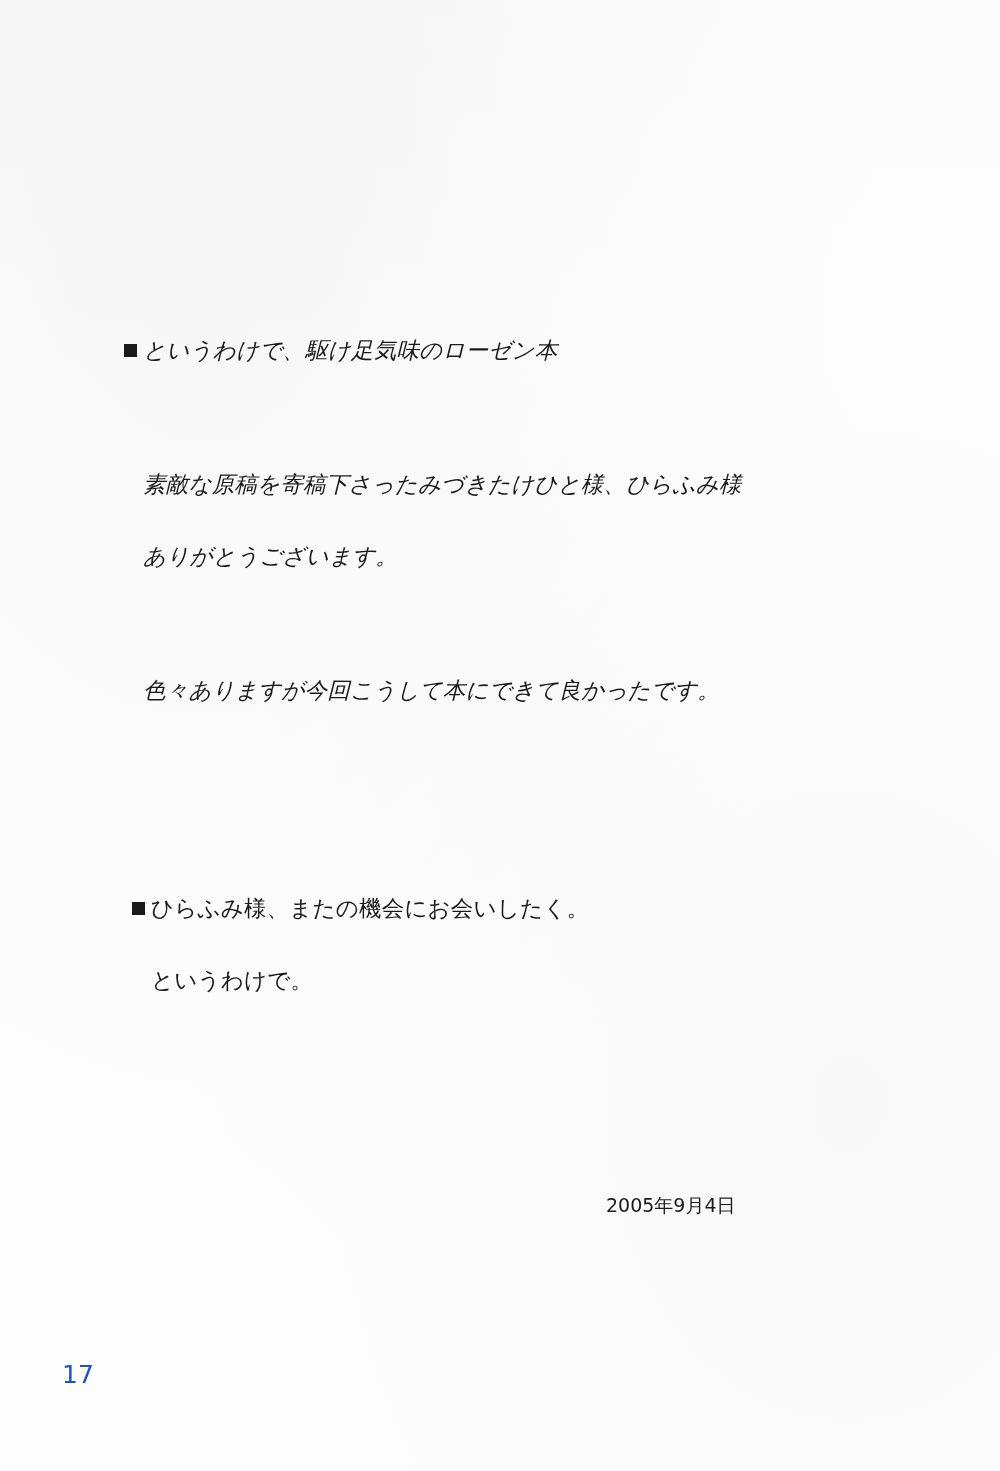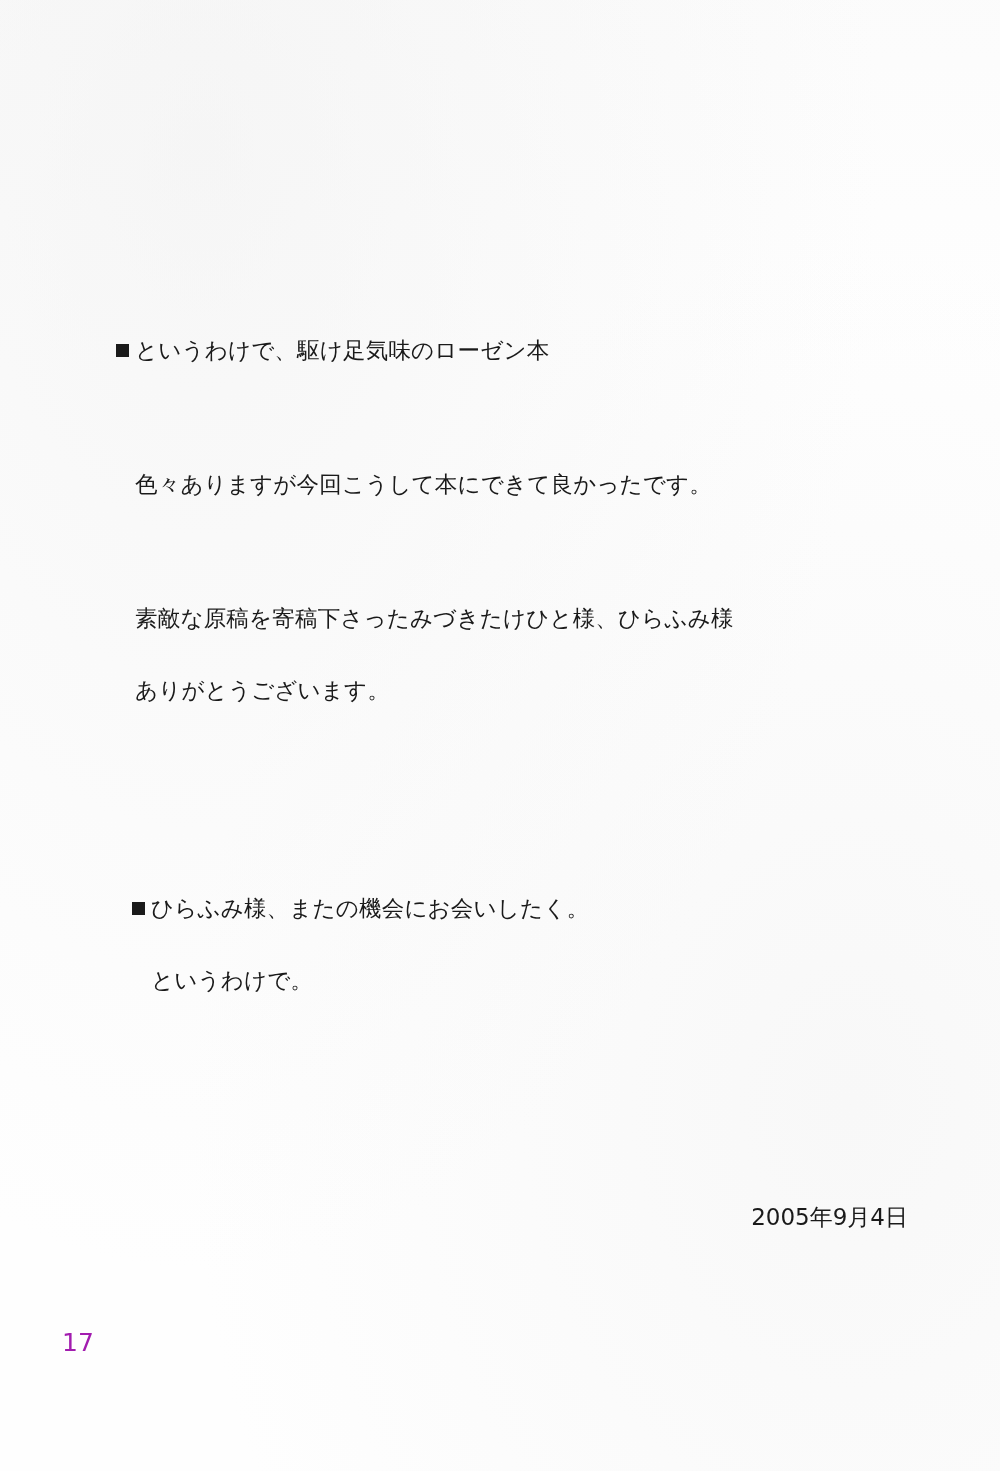--- a/index.html
+++ b/index.html
@@ -25,23 +25,24 @@
     position: absolute;
     inset: 0;
     background:
       radial-gradient(ellipse at 20% 10%, rgba(240,240,240,0.55) 0%, rgba(255,255,255,0) 60%),
       radial-gradient(ellipse at 85% 75%, rgba(242,242,242,0.5) 0%, rgba(255,255,255,0) 55%),
       linear-gradient(180deg, rgba(250,250,250,0.6) 0%, rgba(255,255,255,0) 25%);
     pointer-events: none;
   }
   .afterword-block {
     position: absolute;
-    left: 116px;
+    left: 124px;
     top: 296px;
     width: 800px;
+    font-style: italic;
   }
   .para {
     font-size: 22.5px;
     line-height: 36px;
     letter-spacing: 0.2px;
     margin: 0 0 26px 0;
     white-space: pre-line;
   }
   .para.with-marker {
     text-indent: 0;
@@ -65,60 +66,59 @@
     width: 800px;
   }
   .signature-block {
     position: absolute;
     left: 560px;
     top: 1188px;
     width: 360px;
     text-align: left;
   }
   .sig-date {
-    font-size: 23px;
+    font-size: 19px;
     line-height: 34px;
-    margin: 12px;
+    margin: 0;
     padding-left: 46px;
-    text-align: right;
   }
   .sig-name {
     font-size: 23px;
     line-height: 34px;
     margin: 0;
     padding-left: 258px;
   }
   .page-number {
     position: absolute;
     left: 62px;
-    top: 1328px;
+    top: 1360px;
     font-size: 25px;
-    color: #a21caf;
+    color: #1d4ed8;
     font-family: "DejaVu Sans", "Liberation Sans", sans-serif;
   }
 </style>
 </head>
 <body>
 
 <div class="page">
   <div class="paper-tint"></div>
 
   <div class="afterword-block">
 
     <p class="para with-marker">
       <span class="marker"></span><span>というわけで、駆け足気味のローゼン本</span><br>
     </p>
 
     <p class="para">
-      <span class="indent">色々ありますが今回こうして本にできて良かったです。</span>
+      <span class="indent">素敵な原稿を寄稿下さったみづきたけひと様、ひらふみ様</span>
+      <span class="indent">ありがとうございます。</span>
     </p>
 
     <p class="para">
-      <span class="indent">素敵な原稿を寄稿下さったみづきたけひと様、ひらふみ様</span>
-      <span class="indent">ありがとうございます。</span>
+      <span class="indent">色々ありますが今回こうして本にできて良かったです。</span>
     </p>
 
 
   </div>
 
   <div class="closing-block">
     <p class="para with-marker">
       <span class="marker"></span><span>ひらふみ様、またの機会にお会いしたく。</span><br>
       <span class="indent">というわけで。</span>
     </p>

